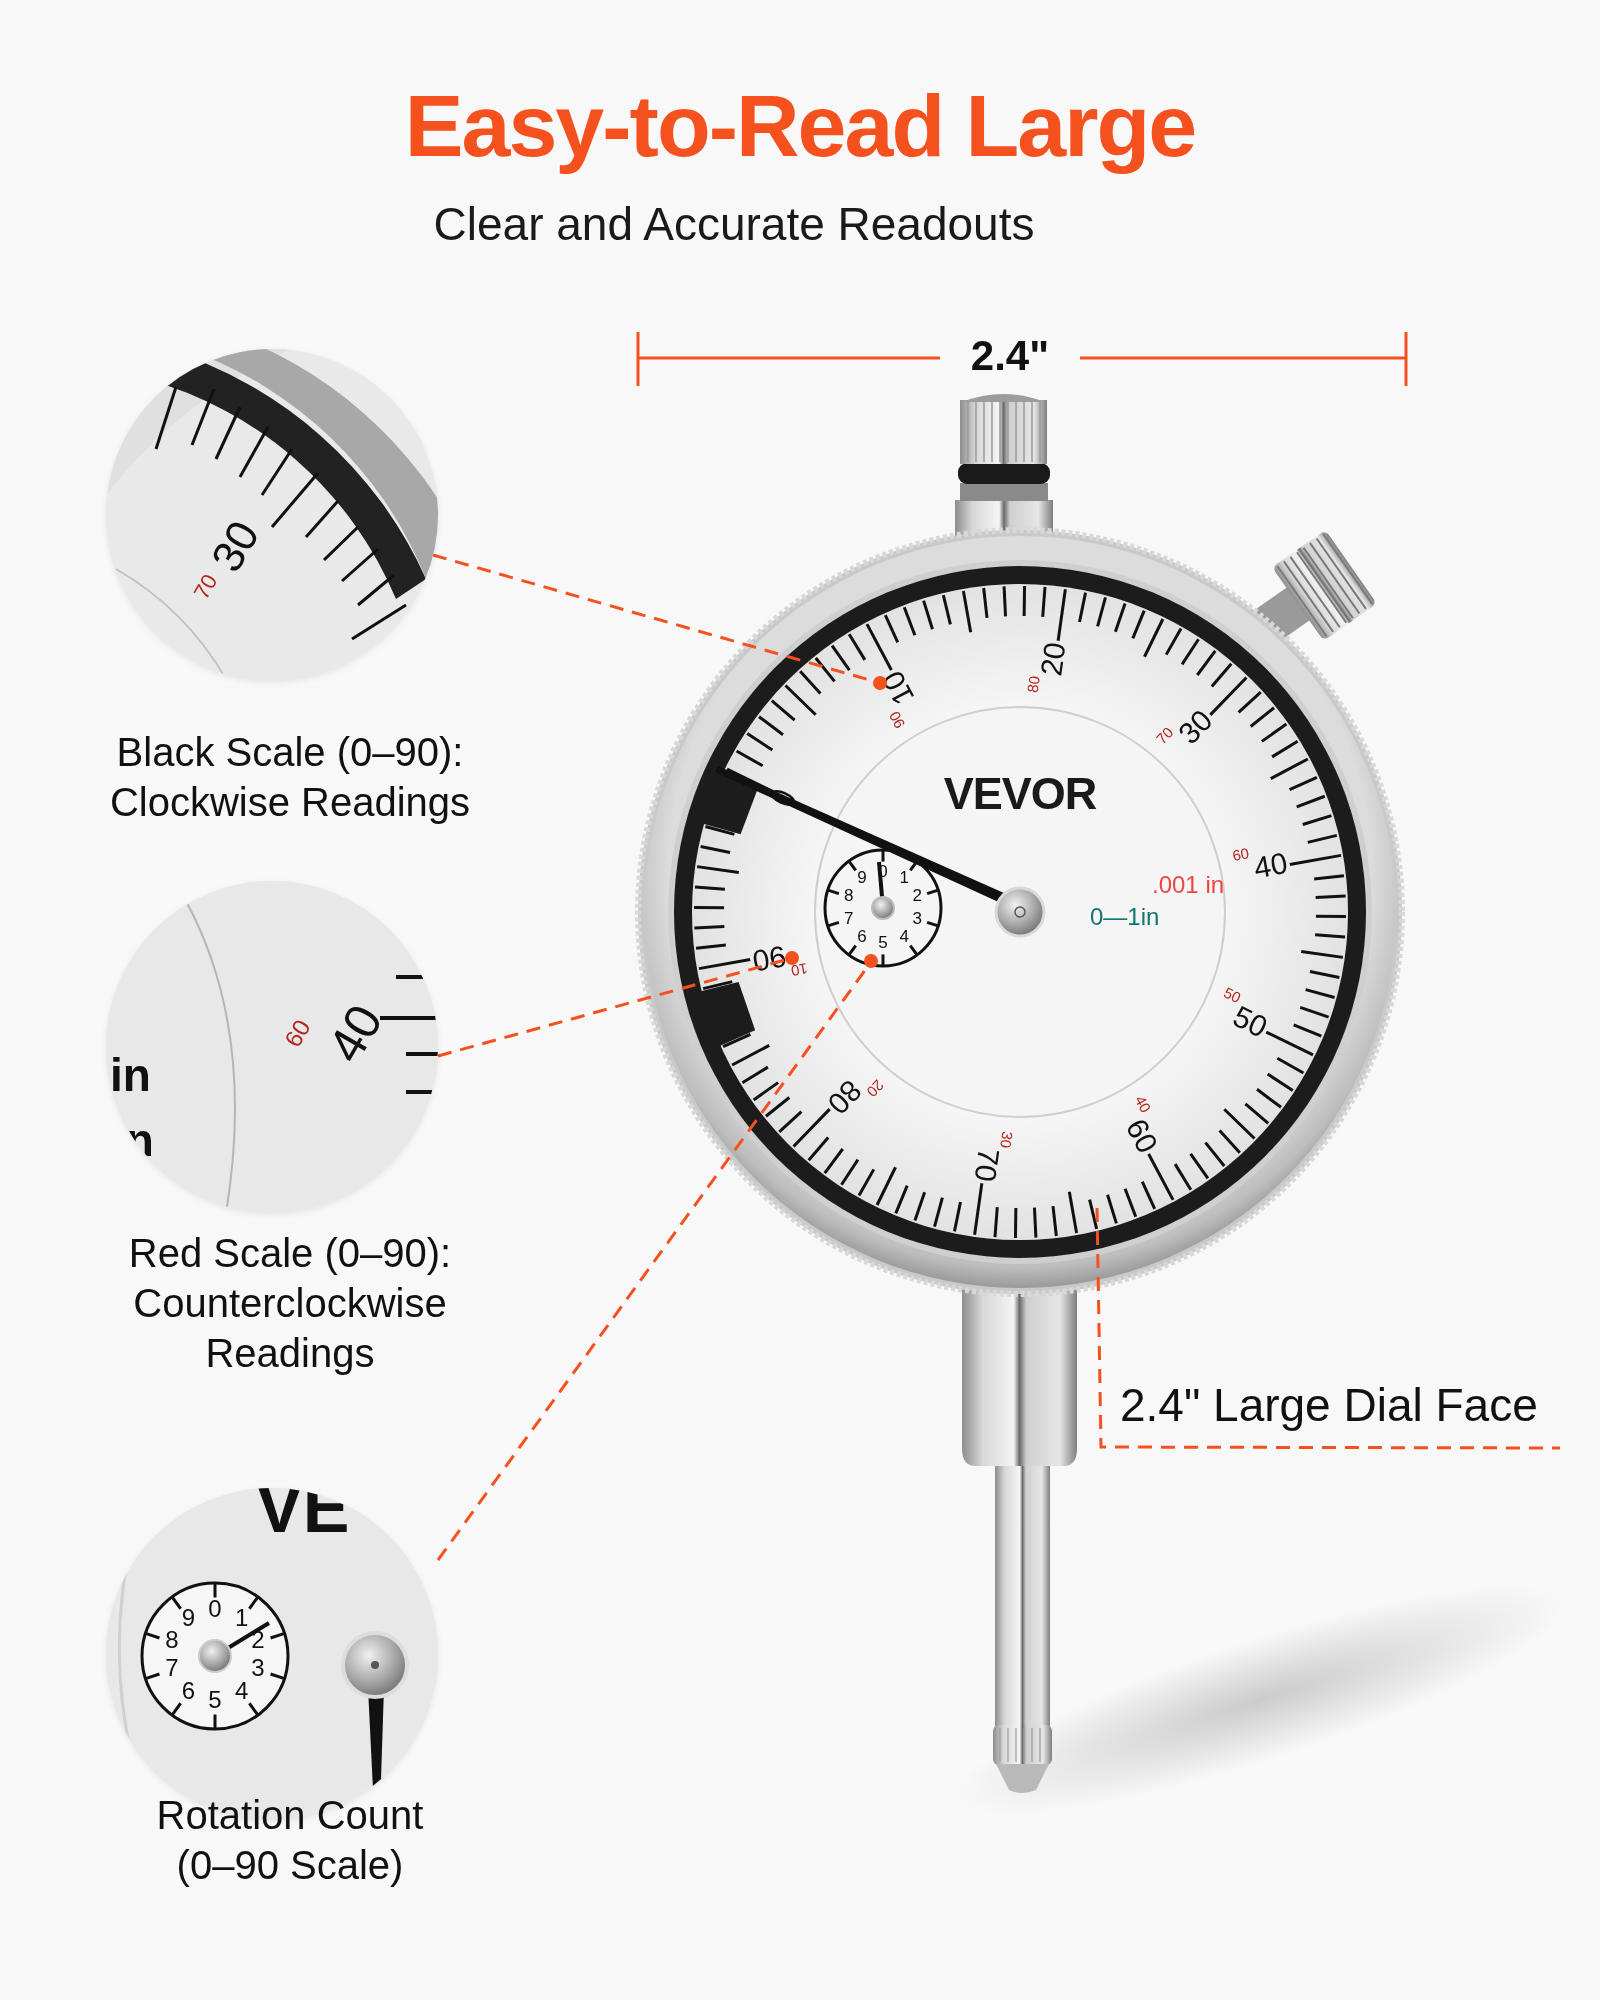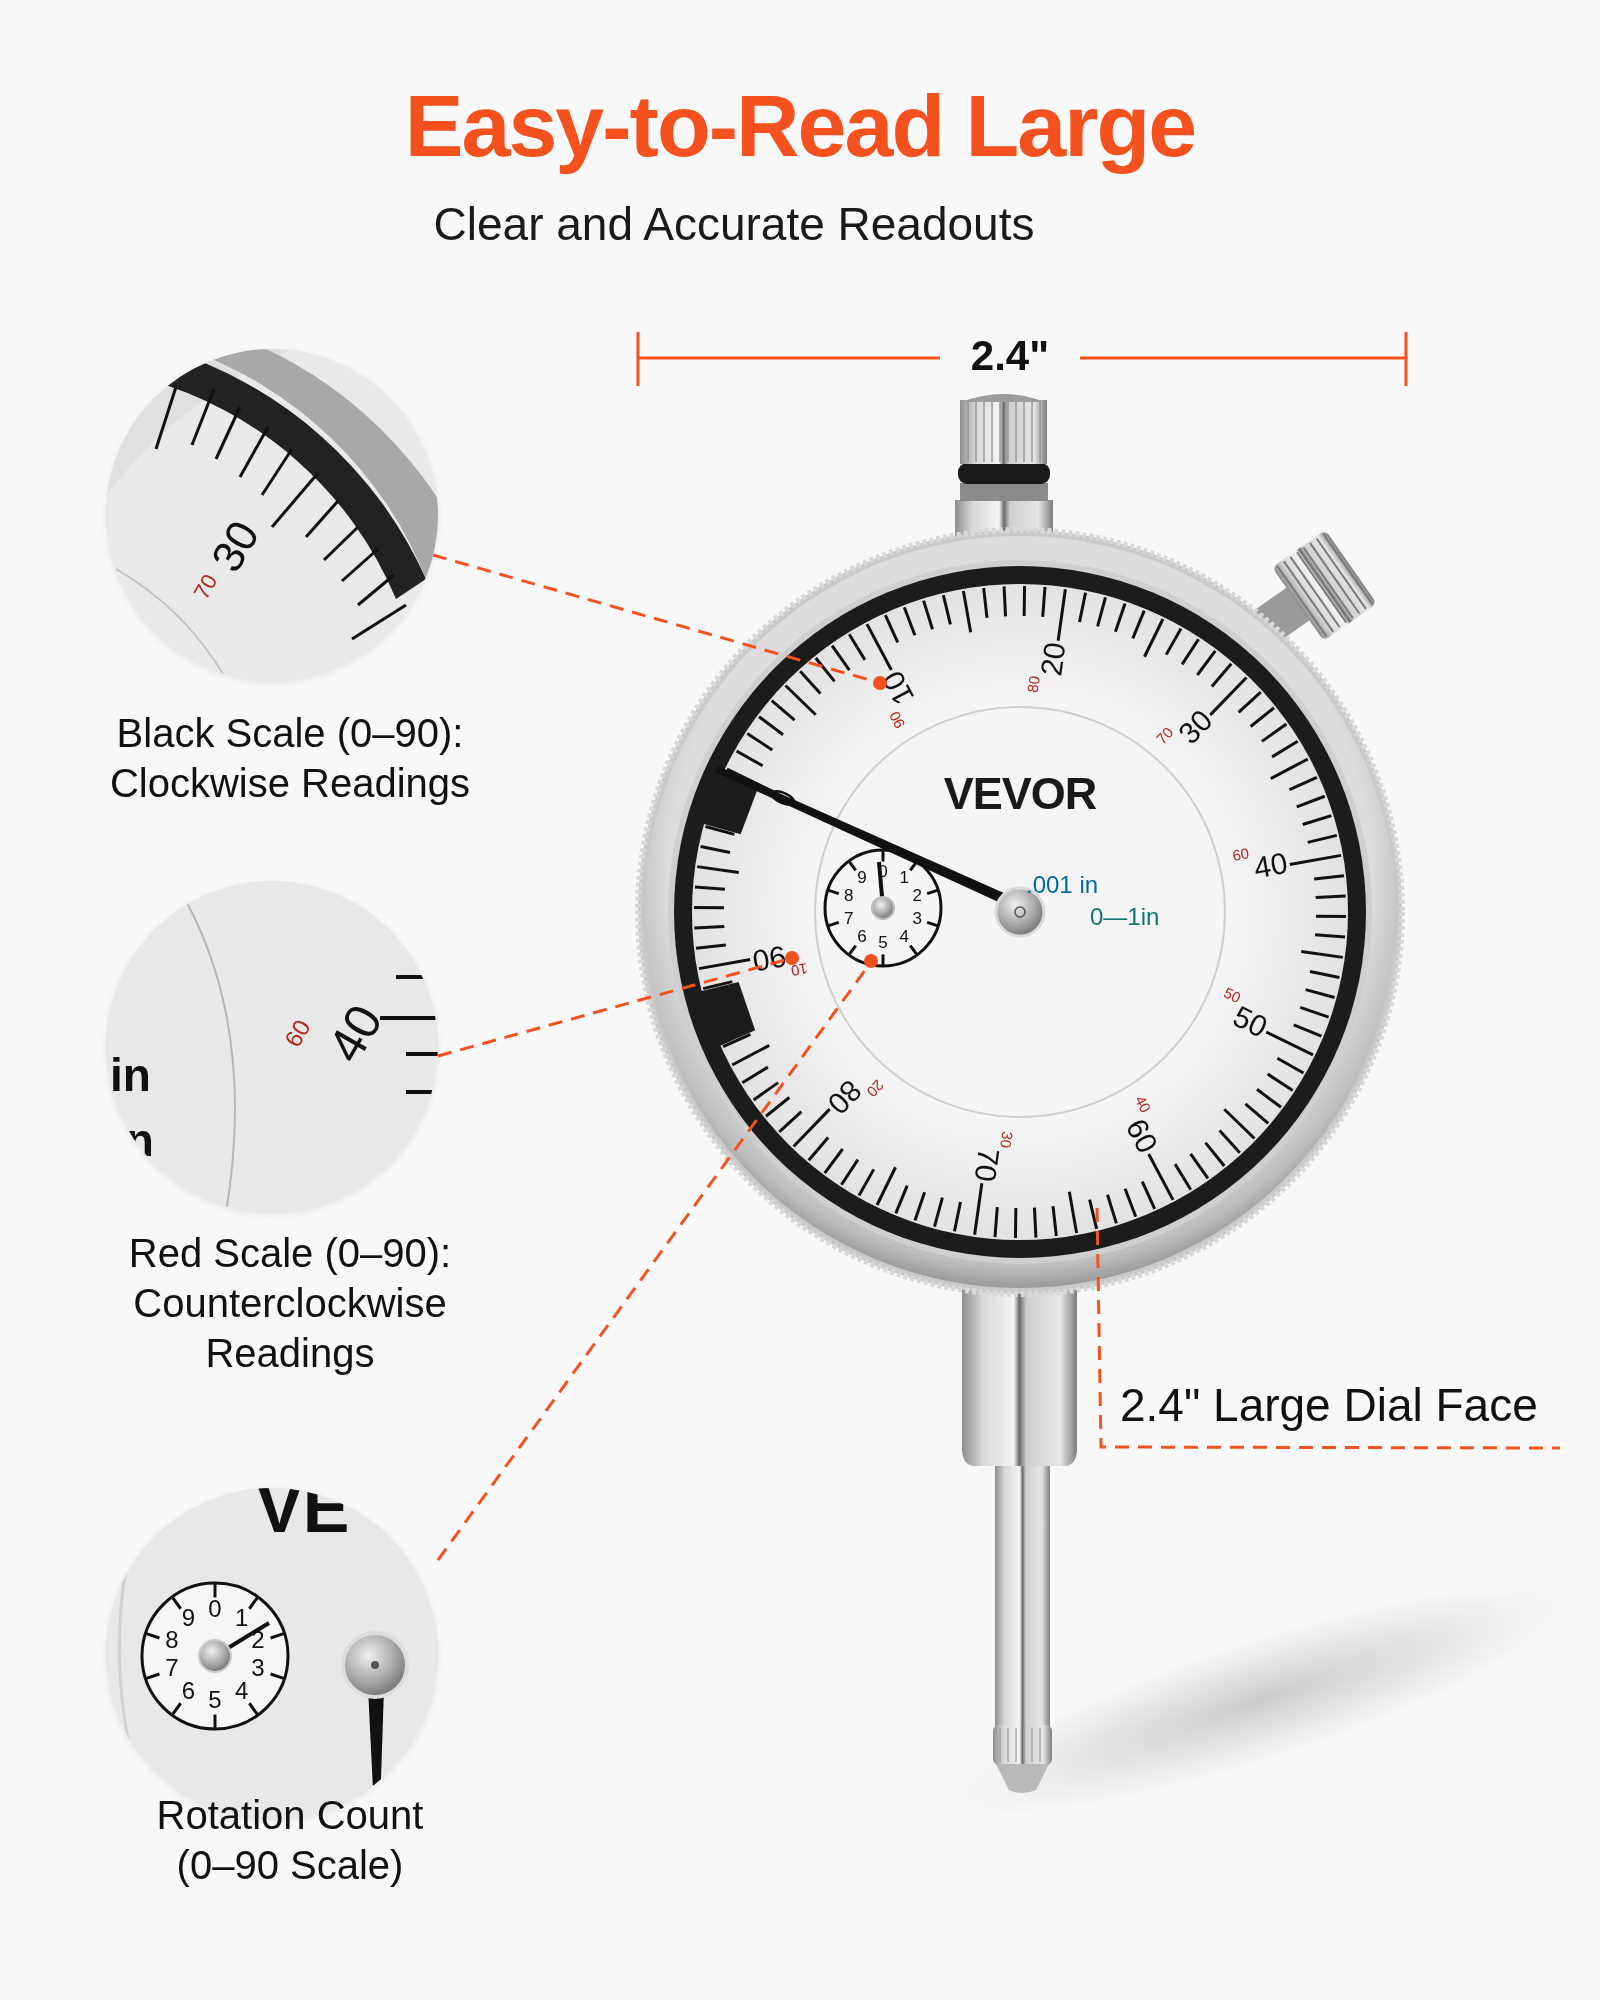--- a/index.html
+++ b/index.html
@@ -1,21 +1,21 @@
 <!DOCTYPE html>
 <html><head>
 <meta charset="utf-8">
 <style>
   html,body{margin:0;padding:0;}
   body{width:1600px;height:2000px;background:#f8f8f8;position:relative;overflow:hidden;font-family:"Liberation Sans","DejaVu Sans",sans-serif;color:#111;}
   .abs{position:absolute;}
   #title{left:0;width:1600px;top:76px;text-align:center;font-size:88px;font-weight:700;color:#f4511e;letter-spacing:-2px;line-height:100px;}
   #subtitle{left:0;width:1468px;top:196px;text-align:center;font-size:46px;color:#1a1a1a;line-height:56px;}
   .caption{text-align:center;font-size:40px;line-height:50px;color:#111;}
-  #cap1{left:60px;width:460px;top:708px;}
+  #cap1{left:60px;width:460px;top:727px;}
   #cap2{left:60px;width:460px;top:1228px;}
   #cap3{left:60px;width:460px;top:1790px;}
   #dialface-label{left:1120px;top:1378px;font-size:46px;line-height:54px;color:#111;white-space:nowrap;}
   #dim-text{left:940px;top:328px;width:140px;text-align:center;font-size:42px;font-weight:700;line-height:56px;background:#f8f8f8;}
   svg text{font-family:"Liberation Sans","DejaVu Sans",sans-serif;}
   .callout{position:absolute;width:332px;height:332px;border-radius:50%;overflow:hidden;background:#e6e6e6;box-shadow:0 2px 6px rgba(0,0,0,0.08);}
 </style>
 </head>
 <body>
 
@@ -293,21 +293,21 @@
     <polyline points="1097,1208 1101,1447 1560,1448"></polyline>
   </g>
   <g fill="#f4511e">
     <circle cx="880" cy="683" r="7"></circle>
     <circle cx="792" cy="958" r="7"></circle>
     <circle cx="871" cy="961" r="7"></circle>
   </g>
 </svg>
 
 <div class="abs" style="left:915px;top:768px;width:210px;text-align:center;font-size:45px;font-weight:700;letter-spacing:-1px;color:#1a1a1a;">VEVOR</div>
-<div class="abs" style="left:1026px;top:870px;font-size:24px;line-height:30px;color:#0369a1;">.001 in</div>
+<div class="abs" style="left:1152px;top:870px;font-size:24px;line-height:30px;color:#ef4444;">.001 in</div>
 <div class="abs" style="left:1090px;top:902px;font-size:24px;line-height:30px;color:#0f766e;">0—1in</div>
 
 <div id="dim-text" class="abs">2.4"</div>
 <div id="dialface-label" class="abs">2.4" Large Dial Face</div>
 
 <div class="callout" style="left:106px;top:349px;">
   <svg width="332" height="332" viewBox="0 0 332 332">
     <rect width="332" height="332" fill="#e9e9e9"></rect>
     <path d="M-20 120 A460 460 0 0 1 360 -80 L420 -40 A480 480 0 0 0 -10 160 Z" fill="#e0e0e0"></path>
     <path d="M60 0 A420 420 0 0 1 320 230 L290 250 A380 380 0 0 0 40 30 Z" fill="#222"></path>

